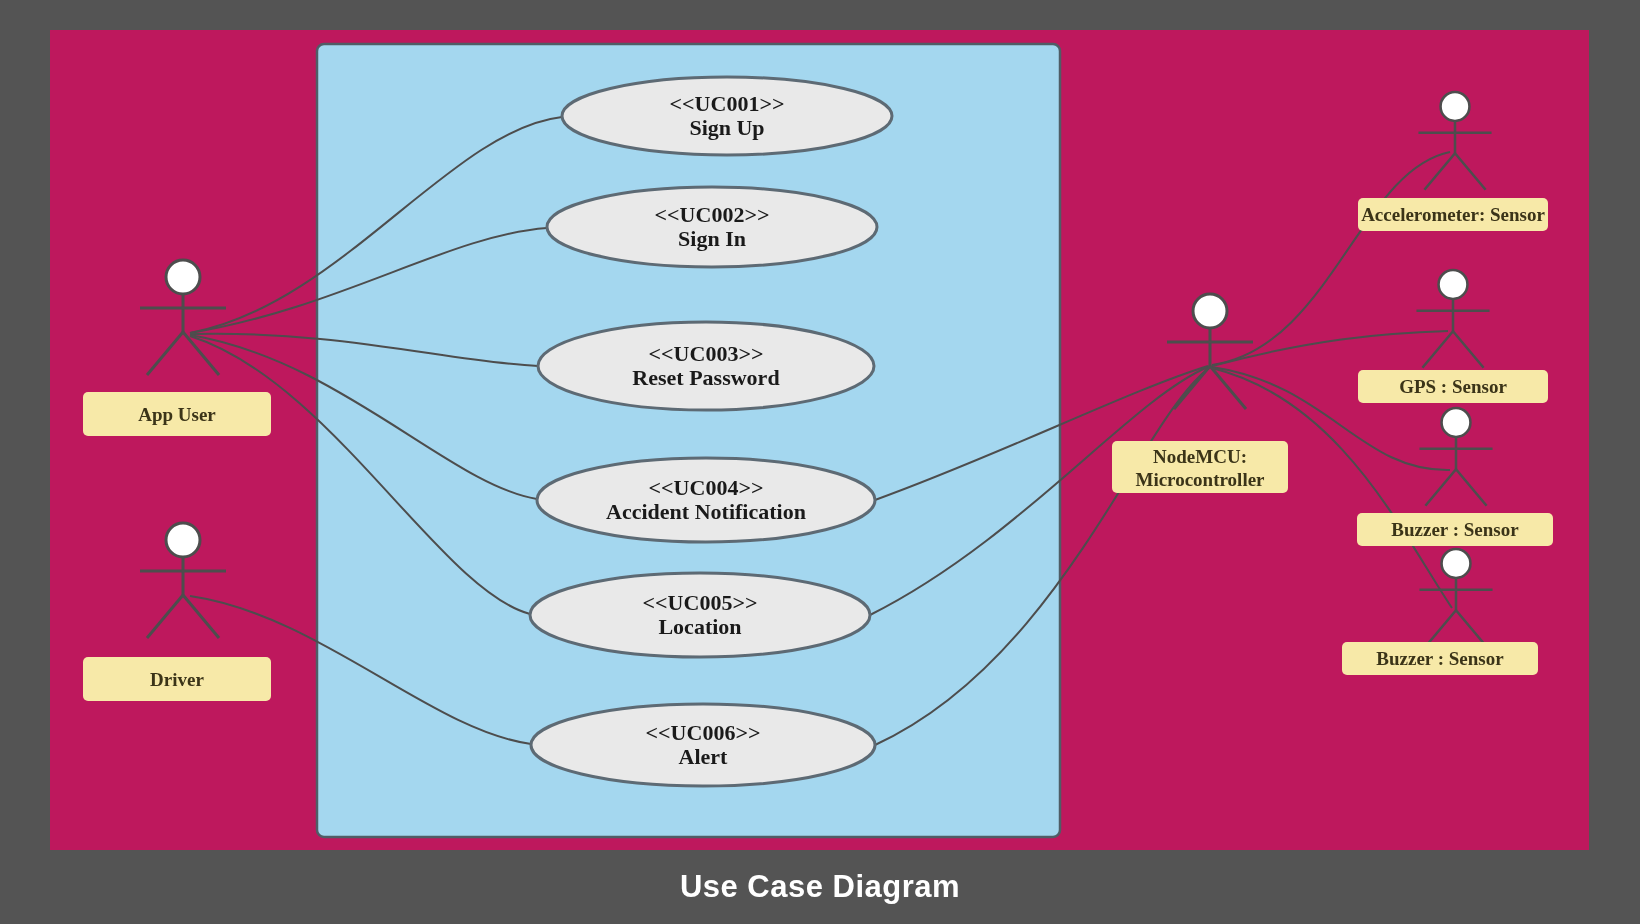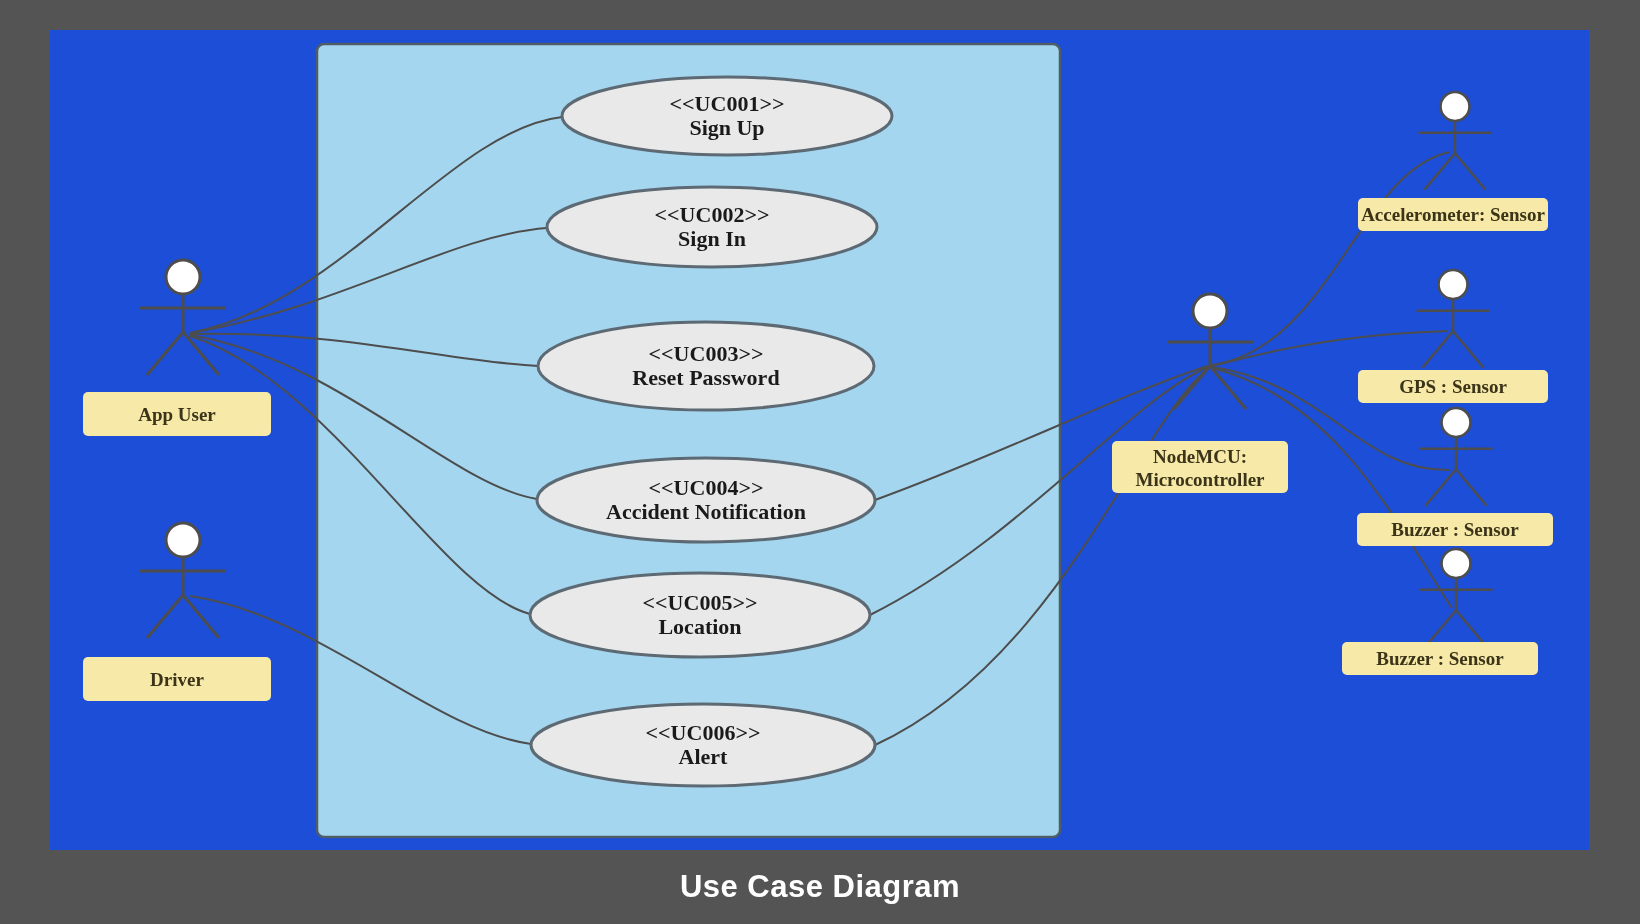--- a/index.html
+++ b/index.html
@@ -5,21 +5,21 @@
   html,body{margin:0;padding:0;}
   body{
     width:1640px;height:924px;
     background:#545454;
     position:relative;
     font-family:"Liberation Serif", serif;
     overflow:hidden;
   }
   .canvas{
     position:absolute;left:50px;top:30px;width:1539px;height:820px;
-    background:#1d4ed8;
+    background:#be185d;
   }
   .canvas svg{display:block;width:100%;height:100%;}
   .title-bar{
     position:absolute;left:0;top:850px;width:1640px;height:74px;
     display:flex;align-items:center;justify-content:center;
   }
   .diagram-title{
     color:#ffffff;
     font-family:"Liberation Sans", sans-serif;
     font-weight:bold;

